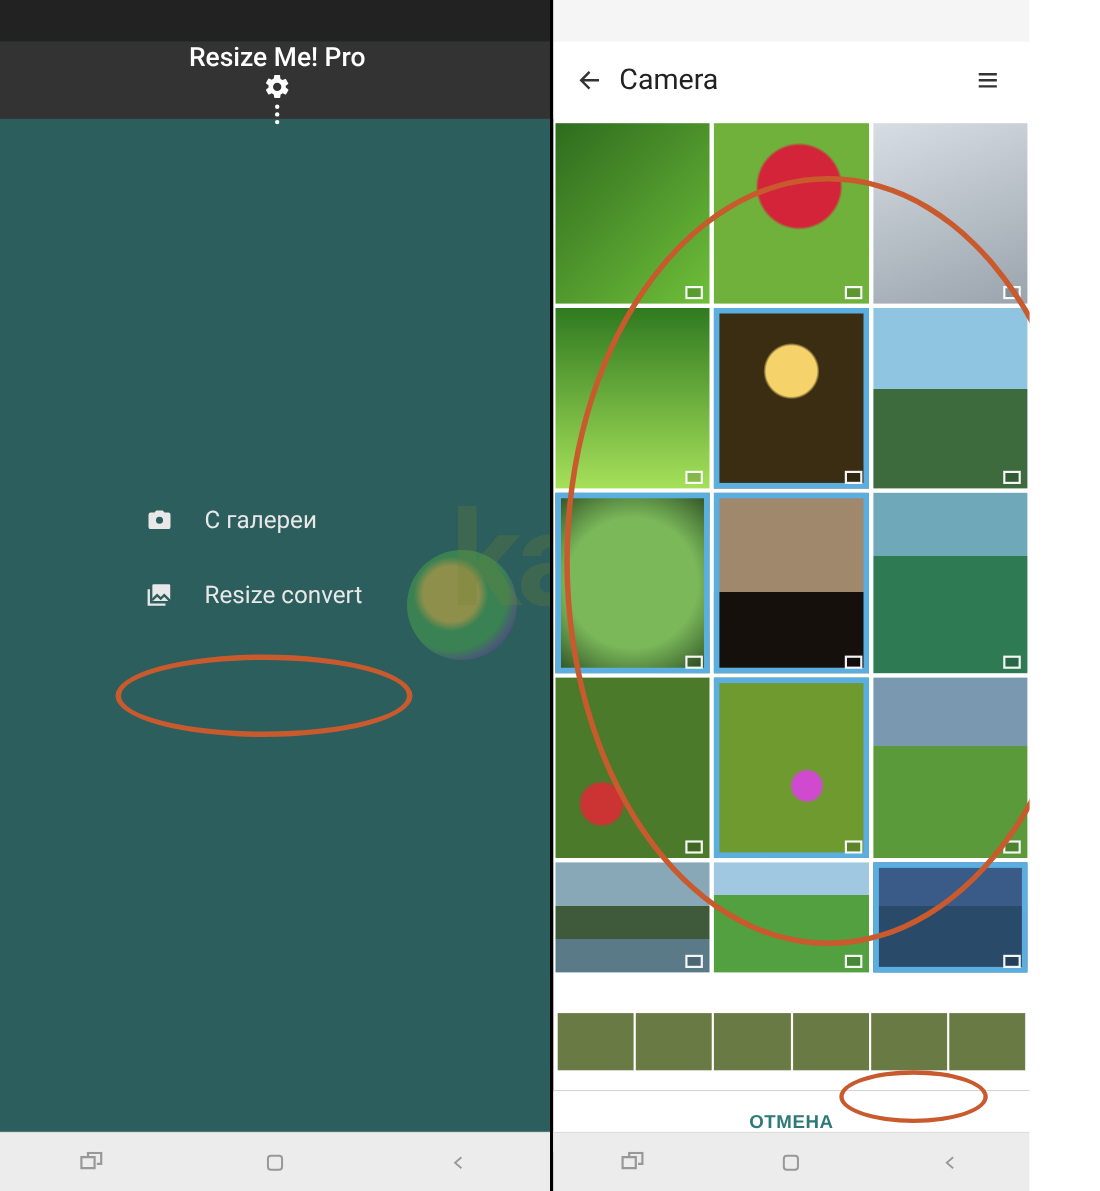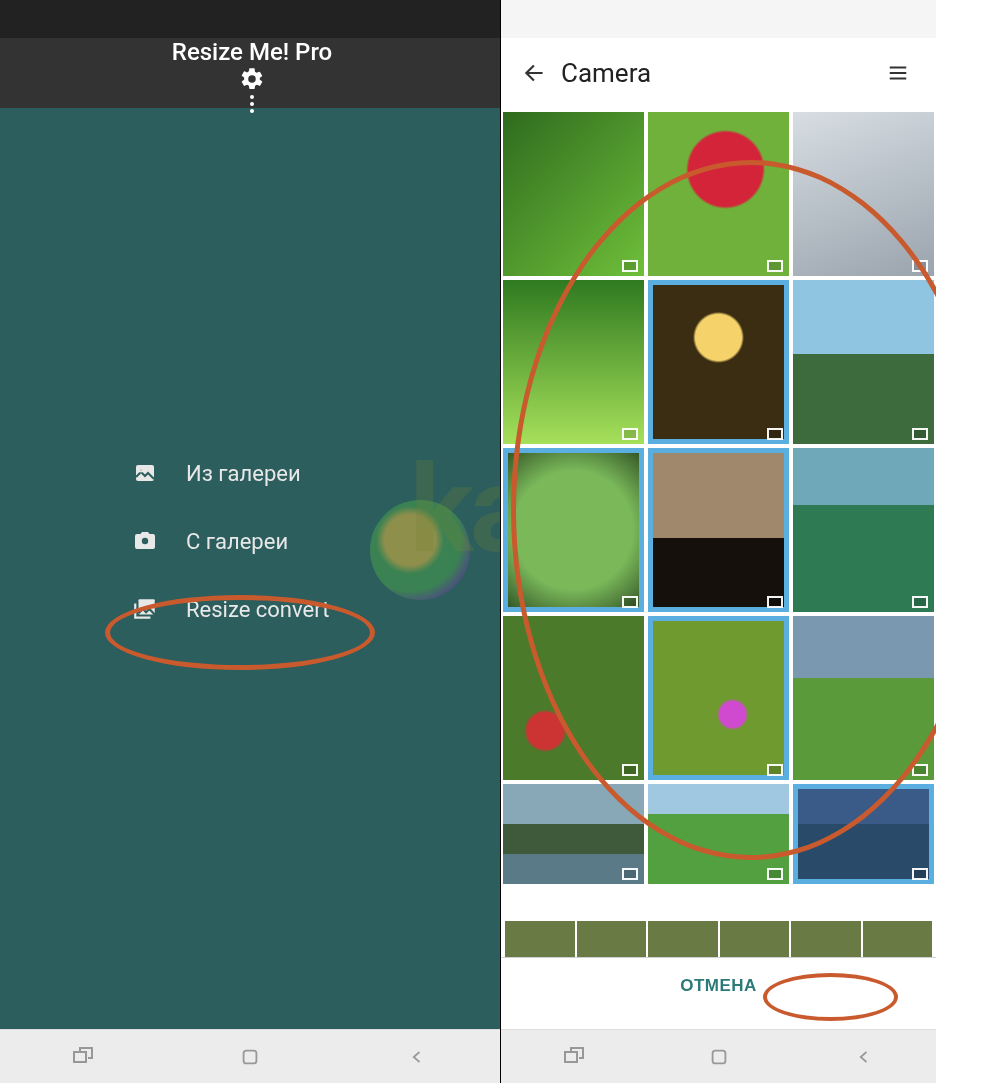--- a/index.html
+++ b/index.html
@@ -7,21 +7,21 @@
     width: 1000px;
     height: 1083px;
     font-family: Roboto, Arial, sans-serif;
     display: flex;
     background: #fff;
     overflow: hidden;
   }
 
   .screen { position: relative; height: 100%; overflow: hidden; }
   .screen-left { width: 500px; background: #2b5e5c; }
-  .screen-right { width: 436px; background: #fff; border-left: 1px solid #000000; }
+  .screen-right { width: 436px; background: #fff; border-left: 3px solid #000000; }
 
   
   .status-bar-left {
     height: 38px;
     background: #222;
   }
   .appbar-left {
     height: 70px;
     background: #333;
     display: flex;
@@ -140,21 +140,21 @@
     position: absolute;
     bottom: 110px; left: 4px; right: 4px;
     height: 52px;
     display: flex;
     gap: 2px;
   }
   .strip-row .mini { flex:1; background:#6a7a45; }
 
   .buttons-bar {
     position: absolute;
-    bottom: 70px; left:0; right:0;
+    bottom: 36px; left:0; right:0;
     height: 56px;
     display:flex;
     border-top: 1px solid #d0d0d0;
     margin-top: 12px;
   }
   .buttons-bar button {
     flex:1; border:none; background:#fff;
     font-size: 17px; font-weight:600; letter-spacing: .5px;
     color: #2b7a78;
   }
@@ -216,30 +216,20 @@
         </svg>
     </div>
   </div>
 
   <div class="wm-dot"></div>
   <div class="wm">ka</div>
 
   <div class="menu">
     <div class="menu-item">
       <span class="mico">
-        <svg width="28" height="24" viewBox="0 0 24 24" fill="none" stroke="#e8e8e8" stroke-width="2">
-            <rect x="3" y="4" width="18" height="16" rx="2" fill="#e8e8e8" stroke="none"></rect>
-            <path d="M3 16l5-5 4 4 3-3 6 6" stroke="#2b5e5c" fill="none"></path>
-            <circle cx="8" cy="9" r="1.5" fill="#2b5e5c"></circle>
-          </svg>
-      </span>
-      <span>Из галереи</span>
-    </div>
-    <div class="menu-item">
-      <span class="mico">
         <svg width="28" height="24" viewBox="0 0 24 24" fill="#e8e8e8">
             <path d="M9 3l-1.5 2H4a2 2 0 0 0-2 2v11a2 2 0 0 0 2 2h16a2 2 0 0 0 2-2V7a2 2 0 0 0-2-2h-3.5L15 3H9z"></path>
             <circle cx="12" cy="12" r="3.2" fill="#2b5e5c"></circle>
           </svg>
       </span>
       <span>С галереи</span>
     </div>
     <div class="menu-item">
       <span class="mico">
         <svg width="28" height="26" viewBox="0 0 24 24" fill="none" stroke="#e8e8e8" stroke-width="2">

